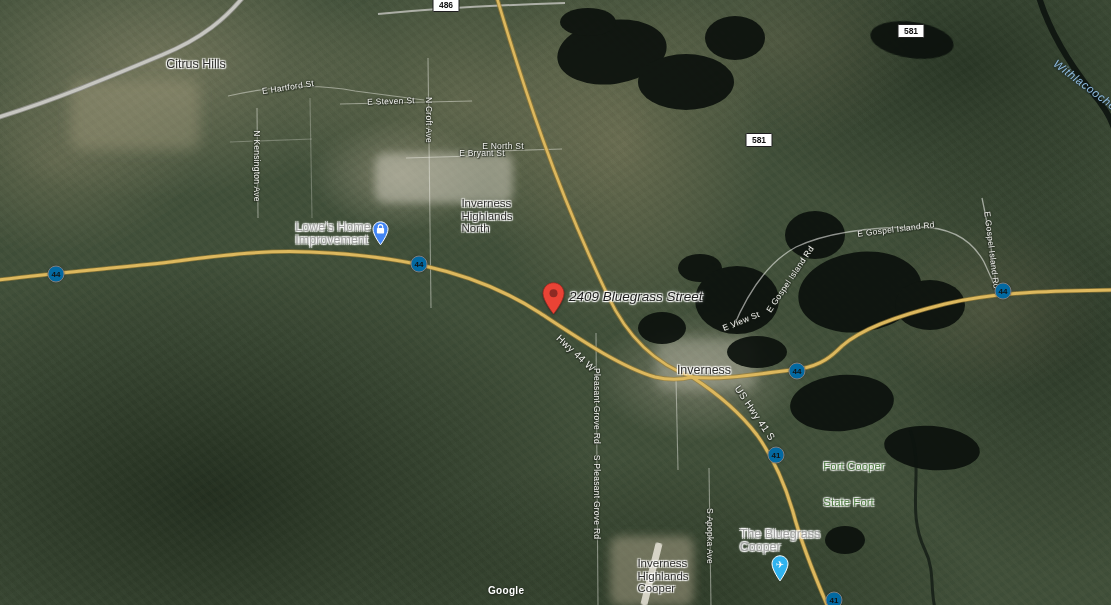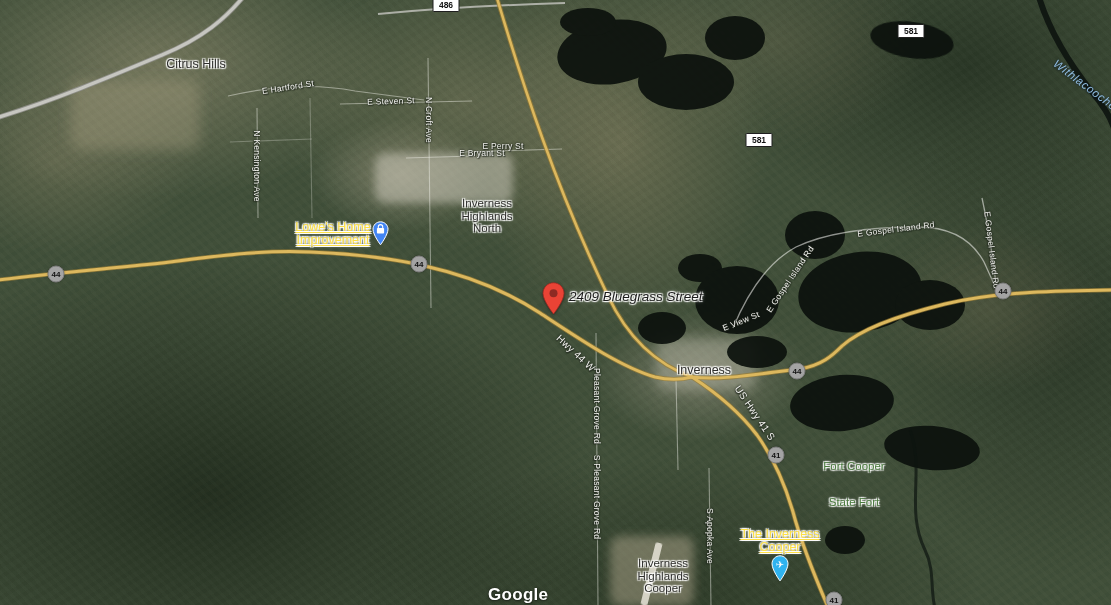--- a/index.html
+++ b/index.html
@@ -28,42 +28,42 @@
       repeating-linear-gradient(-31deg, rgba(18,28,14,.05) 0 4px, rgba(120,120,90,.03) 4px 9px);}
   .patch{position:absolute;border-radius:10px;}
 
   svg.layer{position:absolute;left:0;top:0;}
 
   
   .street{position:absolute;font-size:8.5px;color:#F2F2EE;letter-spacing:.25px;white-space:nowrap;
     text-shadow:0 0 2px rgba(33,39,30,.95),0 0 2px rgba(33,39,30,.9),1px 1px 1px rgba(33,39,30,.8);}
   .route-lbl{font-size:10px;letter-spacing:.4px;}
   .place{position:absolute;color:#30302E;font-size:12.5px;line-height:13px;text-align:center;
-    white-space:nowrap;display:flex;flex-direction:column;align-items:center;
+    white-space:nowrap;display:flex;flex-direction:column;align-items:flex-start;
     text-shadow:-1px -1px 1px rgba(255,255,255,.85),1px -1px 1px rgba(255,255,255,.85),
       -1px 1px 1px rgba(255,255,255,.85),1px 1px 1px rgba(255,255,255,.85),0 0 3px rgba(255,255,255,.7);}
   .place.small{font-size:11.5px;line-height:12.5px;}
   .place.park{color:#4C7C3F;font-size:11.5px;line-height:12.5px;gap:23px;}
-  .poi{color:#fde047;text-decoration:underline;}
+  .poi{color:#a3a3a3;}
   .addr{position:absolute;font-size:13.5px;color:#1D1D1D;white-space:nowrap;
     text-shadow:-1px -1px 1px rgba(255,255,255,.9),1px -1px 1px rgba(255,255,255,.9),
       -1px 1px 1px rgba(255,255,255,.9),1px 1px 1px rgba(255,255,255,.9),0 0 4px rgba(255,255,255,.8);}
   .water-lbl{position:absolute;color:#8FBADC;font-size:11.5px;font-style:italic;letter-spacing:.6px;
     white-space:nowrap;text-shadow:0 0 2px rgba(15,30,45,.7),0 1px 2px rgba(15,30,45,.5);}
 
-  .shield-circle{position:absolute;width:15px;height:15px;border-radius:50%;background:#a3a3a3;
+  .shield-circle{position:absolute;width:15px;height:15px;border-radius:50%;background:#0369a1;
     border:1px solid #7E7E7E;color:#121212;font-size:8px;font-weight:700;display:flex;
     align-items:center;justify-content:center;transform:translate(-50%,-50%);
     box-shadow:0 0 2px rgba(0,0,0,.35);}
   .shield-rect{position:absolute;min-width:21px;height:12px;padding:0 2px;background:#fff;
     border:1.5px solid #1E1E1E;border-radius:1px;color:#121212;font-size:8.5px;font-weight:700;
     display:flex;align-items:center;justify-content:center;transform:translate(-50%,-50%);}
 
   .pin{position:absolute;}
-  .google-logo{position:absolute;color:#fff;font-size:17px;font-weight:600;letter-spacing:.3px;
+  .google-logo{position:absolute;color:#fff;font-size:10px;font-weight:600;letter-spacing:.3px;
     text-shadow:0 0 3px rgba(0,0,0,.45),0 1px 2px rgba(0,0,0,.4);}
 </style>
 </head>
 <body>
 
 <div id="map">
 
   <div class="terrain"></div>
   <div class="speckle"></div>
 
@@ -131,21 +131,21 @@
       <path d="M 497,-2 C 508,35 525,90 543,140 C 562,193 585,248 608,296 C 625,332 650,362 692,377" stroke-width="2.6"></path>
       <path d="M 692,377 C 715,380 745,376 775,372 L 800,369 C 822,365 832,356 842,346 C 862,328 900,315 945,304 C 1000,291 1060,291 1113,290"></path>
       <path d="M 692,377 C 715,392 738,410 757,435 C 772,456 784,481 793,512 C 801,542 815,577 828,607"></path>
     </g>
   </svg>
 
   <div class="street" style="left:288px;top:87px;transform:translate(-50%,-50%) rotate(-9deg);">E Hartford St</div>
   <div class="street" style="left:391px;top:101px;transform:translate(-50%,-50%) rotate(-2deg);">E Steven St</div>
   <div class="street" style="left:429px;top:120px;transform:translate(-50%,-50%) rotate(90deg);">N Croft Ave</div>
   <div class="street" style="left:450px;top:153px;transform:translate(-50%,-50%);margin-left:32px;">E Bryant St</div>
-  <div class="street" style="left:503px;top:146px;transform:translate(-50%,-50%);">E Perry St</div>
+  <div class="street" style="left:503px;top:146px;transform:translate(-50%,-50%);">E North St</div>
   <div class="street" style="left:257px;top:166px;transform:translate(-50%,-50%) rotate(90deg);">N Kensington Ave</div>
   <div class="street route-lbl" style="left:576px;top:353px;transform:translate(-50%,-50%) rotate(43deg);">Hwy 44 W</div>
   <div class="street route-lbl" style="left:755px;top:413px;transform:translate(-50%,-50%) rotate(56deg);">US Hwy 41 S</div>
   <div class="street" style="left:597px;top:406px;transform:translate(-50%,-50%) rotate(90deg);">Pleasant Grove Rd</div>
   <div class="street" style="left:597px;top:497px;transform:translate(-50%,-50%) rotate(90deg);">S Pleasant Grove Rd</div>
   <div class="street" style="left:710px;top:536px;transform:translate(-50%,-50%) rotate(90deg);">S Apopka Ave</div>
   <div class="street" style="left:741px;top:321px;transform:translate(-50%,-50%) rotate(-22deg);">E View St</div>
   <div class="street" style="left:896px;top:229px;transform:translate(-50%,-50%) rotate(-7deg);">E Gospel Island Rd</div>
   <div class="street" style="left:790px;top:279px;transform:translate(-50%,-50%) rotate(-56deg);">E Gospel Island Rd</div>
   <div class="street" style="left:992px;top:250px;transform:translate(-50%,-50%) rotate(83deg);">E Gospel Island Rd</div>
@@ -189,21 +189,21 @@
   </div>
   <div class="pin" style="left:372px;top:221px;">
     <svg width="17" height="25" viewBox="0 0 17 25">
       <path d="M8.5 .8C4.4 .8 1 4.1 1 8.2c0 5.6 7.5 15.6 7.5 15.6S16 13.8 16 8.2C16 4.1 12.6 .8 8.5 .8z" fill="#4285F4" stroke="#FFFFFF" stroke-width="1"></path>
       <path d="M6.3 7.2V5.8a2.2 2.2 0 0 1 4.4 0v1.4" stroke="#FFFFFF" fill="none" stroke-width="1.1"></path>
       <rect x="4.9" y="6.9" width="7.2" height="5.6" rx="0.9" fill="#FFFFFF"></rect>
     </svg>
   </div>
 
   <div class="place poi" style="left:780px;top:541px;transform:translate(-50%,-50%);">
-    <span>The Inverness</span>
+    <span>The Bluegrass</span>
     <span>Cooper</span>
   </div>
   <div class="pin" style="left:771px;top:555px;">
     <svg width="18" height="27" viewBox="0 0 18 27">
       <path d="M9 .8C4.6 .8 1 4.4 1 8.8c0 6.1 8 17.2 8 17.2s8-11.1 8-17.2C17 4.4 13.4 .8 9 .8z" fill="#2FB3EF" stroke="#FFFFFF" stroke-width="1"></path>
       <text x="9" y="12.6" text-anchor="middle" font-size="10" fill="#FFFFFF">✈</text>
     </svg>
   </div>
 
   <div class="pin" style="left:542px;top:282px;filter:drop-shadow(0 1px 1px rgba(0,0,0,.45));">

